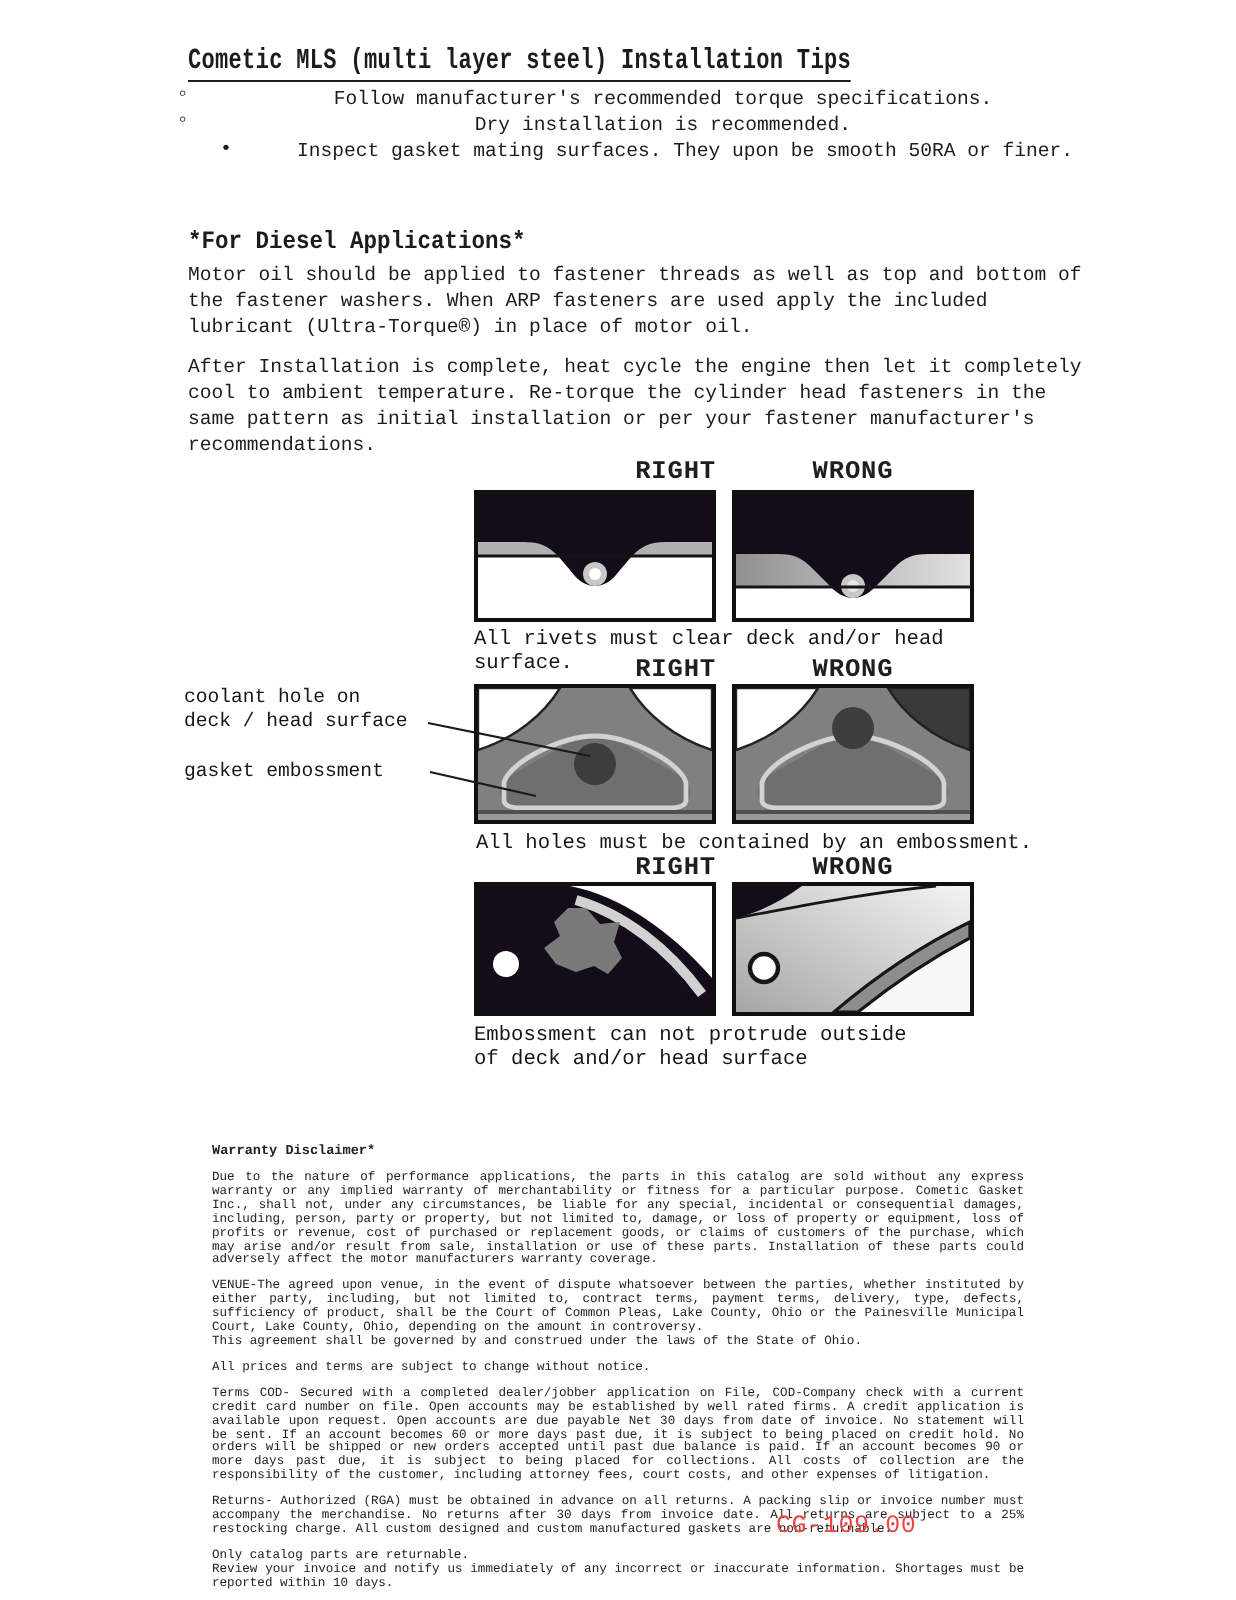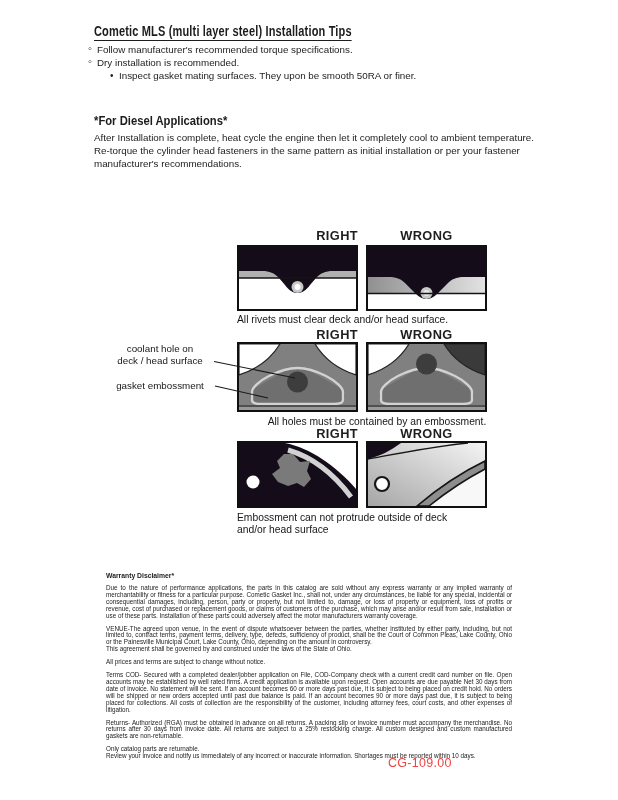--- a/index.html
+++ b/index.html
@@ -1,27 +1,27 @@
 <!DOCTYPE html>
 <html style="--ink: #1c1c1c; --diagram-dark: #150c1a; --deck-gray: #b0b0b0; --gasket-gray: #808080; --gasket-inner: #6f6f6f; --emboss-line: #d2d2d2; --hole-dark: #3d3d3d; --blob-gray: #7a7a7a; --rivet-gray: #c8c8c8;"><head>
 <meta charset="utf-8">
 <style>
   html,body{margin:0;padding:0;background:#fff;}
   .page{
     position:relative;width:618px;height:800px;background:#ffffff;overflow:hidden;
-    font-family:Liberation Sans, sans-serif;color:var(--ink,#1c1c1c);
+    font-family:Liberation Mono, monospace;color:var(--ink,#1c1c1c);
   }
   
   .title{
     position:absolute;left:94px;top:23px;font-size:14.5px;font-weight:bold;
     white-space:nowrap;border-bottom:1.6px solid #1d1d1d;padding-bottom:1px;
     transform:scaleX(0.76);transform-origin:left top;letter-spacing:0.2px;
   }
   .tips{position:absolute;left:88px;top:43px;width:478px;margin:0;padding:0;
-    font-size:9.8px;line-height:13px;list-style:none;}
+    font-size:9.8px;line-height:13px;list-style:none;text-align:center;}
   .tips li{position:relative;padding-left:9px;margin:0;}
   .tips li.lvl1::before{content:"◦";position:absolute;left:0;top:-1px;font-size:11px;}
   .tips li.lvl2{margin-left:22px;}
   .tips li.lvl2::before{content:"•";position:absolute;left:0;top:0;font-size:10px;}
   .diesel-head{position:absolute;left:94px;top:114px;font-size:12.5px;font-weight:bold;
     white-space:nowrap;transform:scaleX(0.9);transform-origin:left top;}
   .diesel-paras{position:absolute;left:94px;top:131px;width:452px;}
   .diesel-paras p{margin:0 0 6px 0;font-size:9.8px;line-height:13.2px;}
   
   .dset{position:absolute;left:237px;width:300px;}
@@ -33,21 +33,21 @@
   .dbox.right{left:0;} .dbox.wrong{left:129px;}
   .dset1 .dbox{top:17px;height:62px;}
   .dset2 .dbox{top:15px;height:66px;}
   .dset3 .dbox{top:15px;height:63px;}
   .dbox svg{display:block;width:100%;height:100%;}
   .dcap{position:absolute;left:0;font-size:10.3px;line-height:12px;color:#161616;}
   .dset1 .dcap{top:86px;width:280px;}
   .dset2 .dcap{top:89px;width:280px;text-align:center;}
   .dset3 .dcap{top:86px;width:225px;}
   
-  .ann{position:absolute;left:104px;width:112px;text-align:center;
+  .ann{position:absolute;left:92px;width:112px;text-align:left;
     font-size:9.8px;line-height:11.5px;color:#161616;}
   .ann1{top:343px;} .ann2{top:380px;}
   .leader{position:absolute;left:0;top:0;width:618px;height:800px;pointer-events:none;}
   
   .f-dark{fill:var(--diagram-dark,#150c1a);}
   .f-deck{fill:var(--deck-gray,#b0b0b0);}
   .f-line{stroke:#141414;stroke-width:1.4;}
   .f-rivet{fill:var(--rivet-gray,#c8c8c8);}
   .f-gasket{fill:var(--gasket-gray,#808080);}
   .f-inner{fill:var(--gasket-inner,#6f6f6f);}
@@ -87,20 +87,21 @@
       <li class="lvl2">
         <span>Inspect gasket mating surfaces.  They upon be smooth 50RA or finer.</span>
       </li>
 
     </ul>
 
   <div class="diesel-head">*For Diesel Applications*</div>
 
   <div class="diesel-paras">
 
+      <p>Motor oil should be applied to fastener threads as well as top and bottom of the fastener washers. When ARP fasteners are used apply the included lubricant (Ultra-Torque®) in place of motor oil.</p>
 
       <p>After Installation is complete, heat cycle the engine then let it completely cool to ambient temperature. Re-torque the cylinder head fasteners in the same pattern as initial installation or per your fastener manufacturer's recommendations.</p>
 
     </div>
 
   <div class="dset dset1">
     <div class="dlabel right">RIGHT</div>
     <div class="dlabel wrong">WRONG</div>
     <div class="dbox right">
       <svg viewBox="0 0 117 62" preserveAspectRatio="none">

